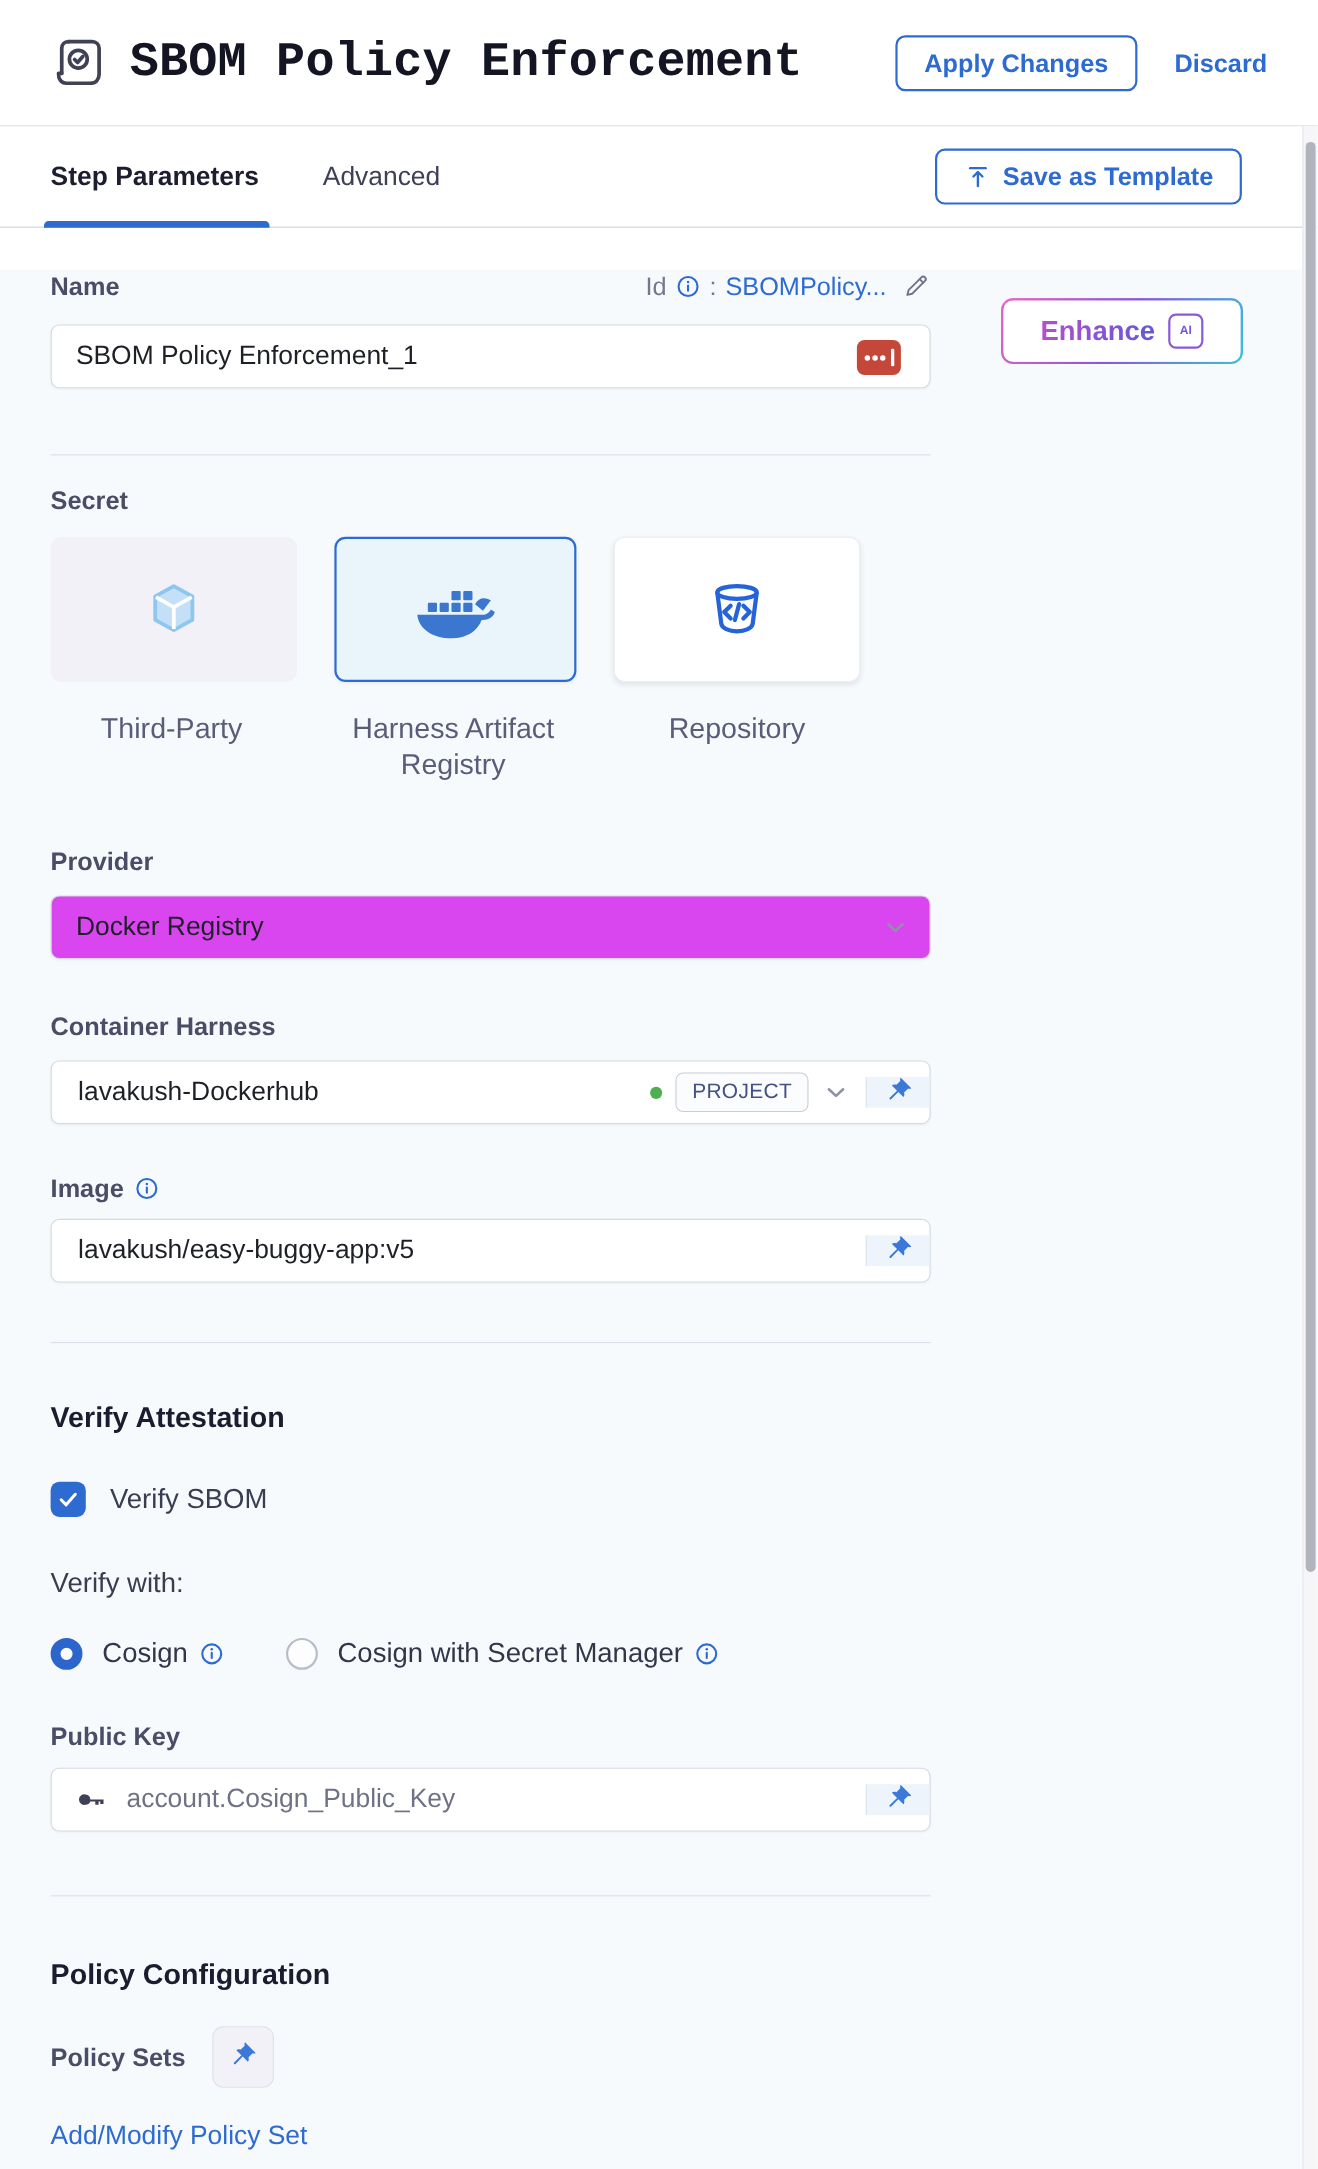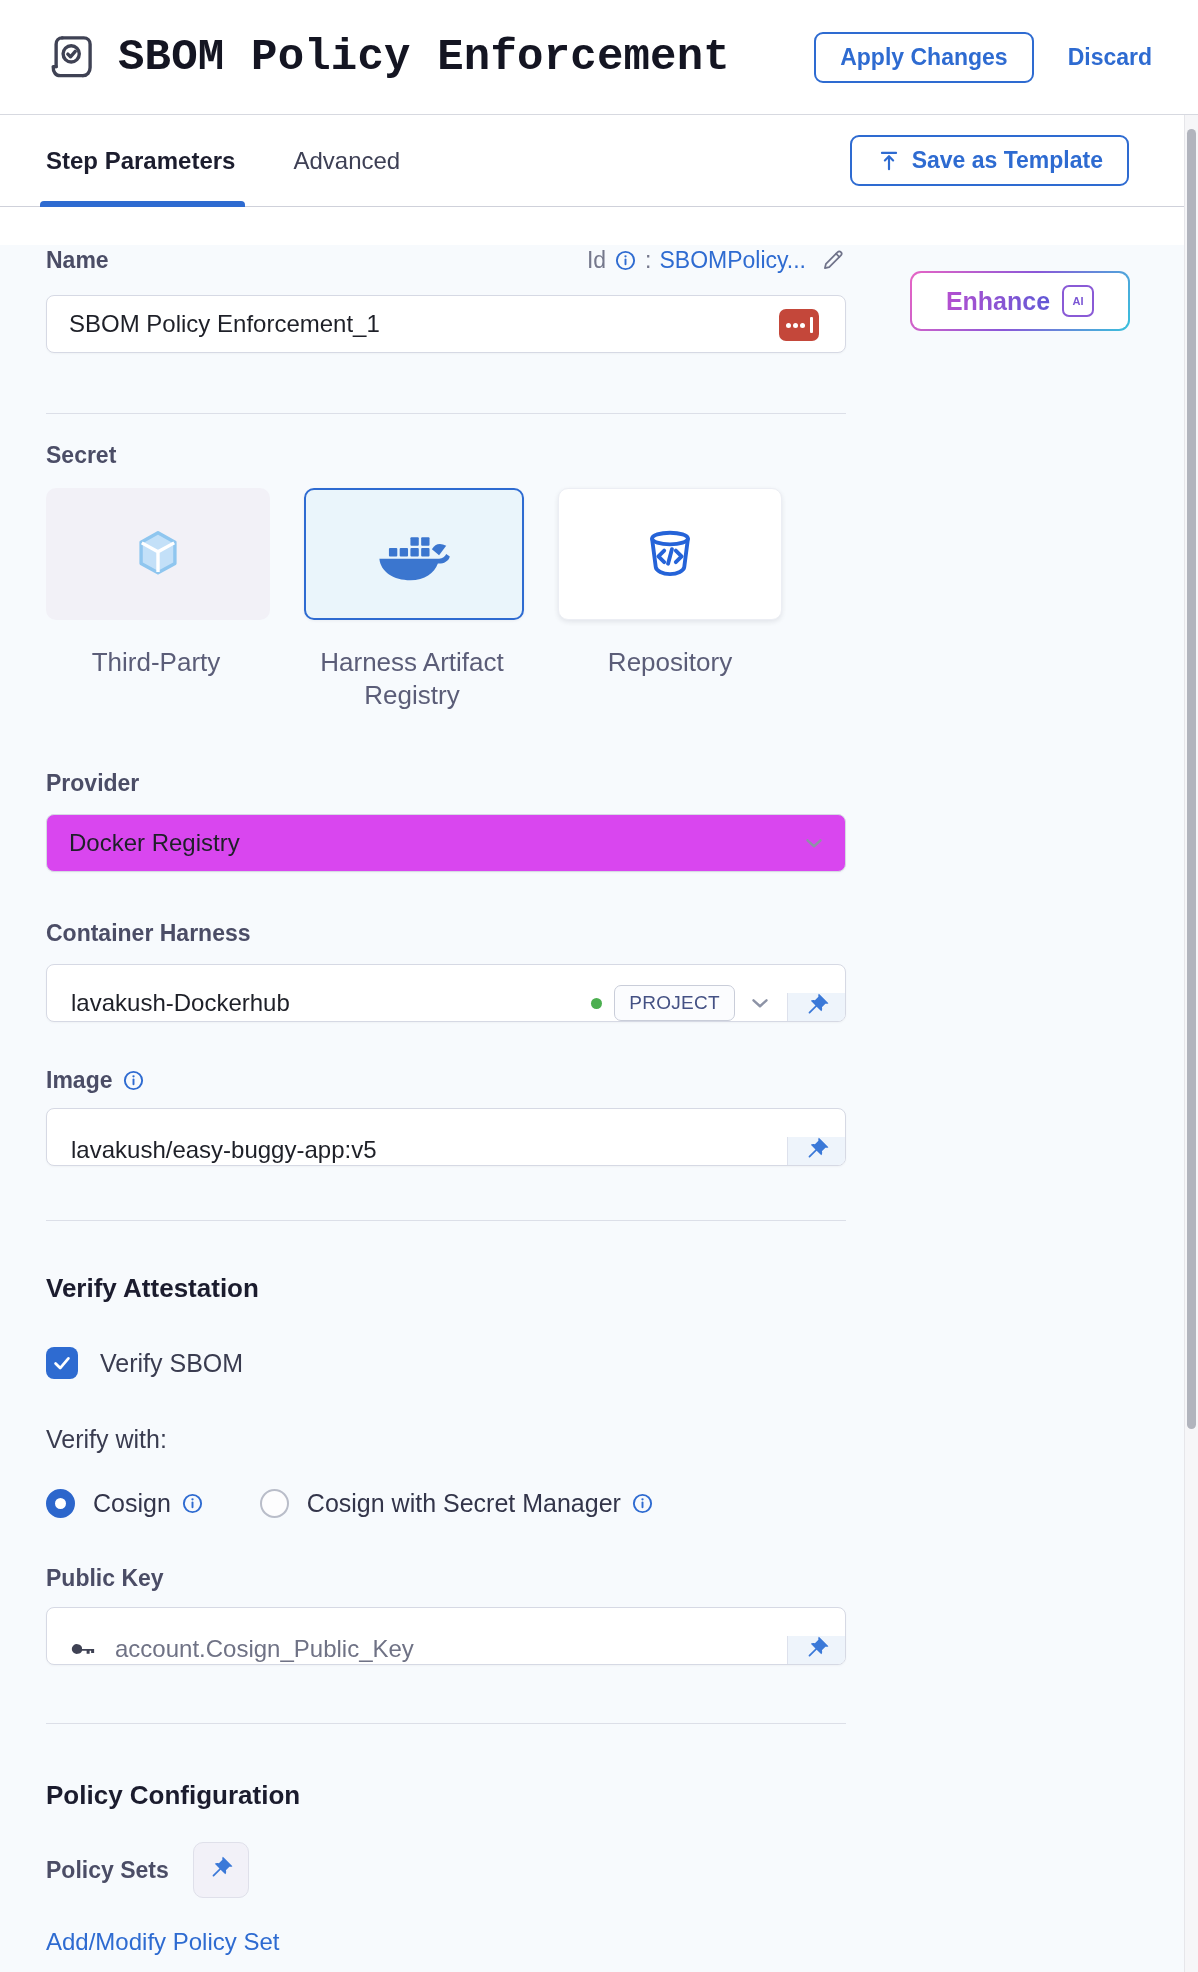--- a/index.html
+++ b/index.html
@@ -107,21 +107,21 @@
     margin-top:16px;width:800px;height:58px;background:#d946ef;border:1px solid #d6d9e4;border-radius:8px;
     display:flex;align-items:center;padding:0 18px 0 22px;cursor:pointer;
     box-shadow:0 1px 2px rgba(40,41,61,.04);
   }
   .select-value{flex:1;font-size:24px;color:#1e2028;}
   .chevron-icon{width:26px;height:26px;}
   
   .cr-label{margin-top:48px;height:28px;}
   .field-shell{
     margin-top:16px;width:800px;height:58px;background:#fff;border:1px solid #d6d9e4;border-radius:8px;
-    display:flex;align-items:flex-end;overflow:hidden;box-shadow:0 1px 2px rgba(40,41,61,.04);
+    display:flex;align-items:center;overflow:hidden;box-shadow:0 1px 2px rgba(40,41,61,.04);
   }
   .field-main{flex:1;display:flex;align-items:center;padding:0 14px 0 22px;gap:12px;}
   .field-main input{
     flex:1;border:none;outline:none;background:transparent;font-size:24px;color:#1e2028;
     font-family:"Liberation Sans",sans-serif;min-width:0;
   }
   .green-dot{width:11px;height:11px;border-radius:50%;background:#4caf50;}
   .scope-badge{
     border:1px solid #c9cdd9;border-radius:7px;background:#fbfcfe;color:#445184;
     font-size:19px;padding:6px 14px;letter-spacing:.3px;cursor:pointer;

